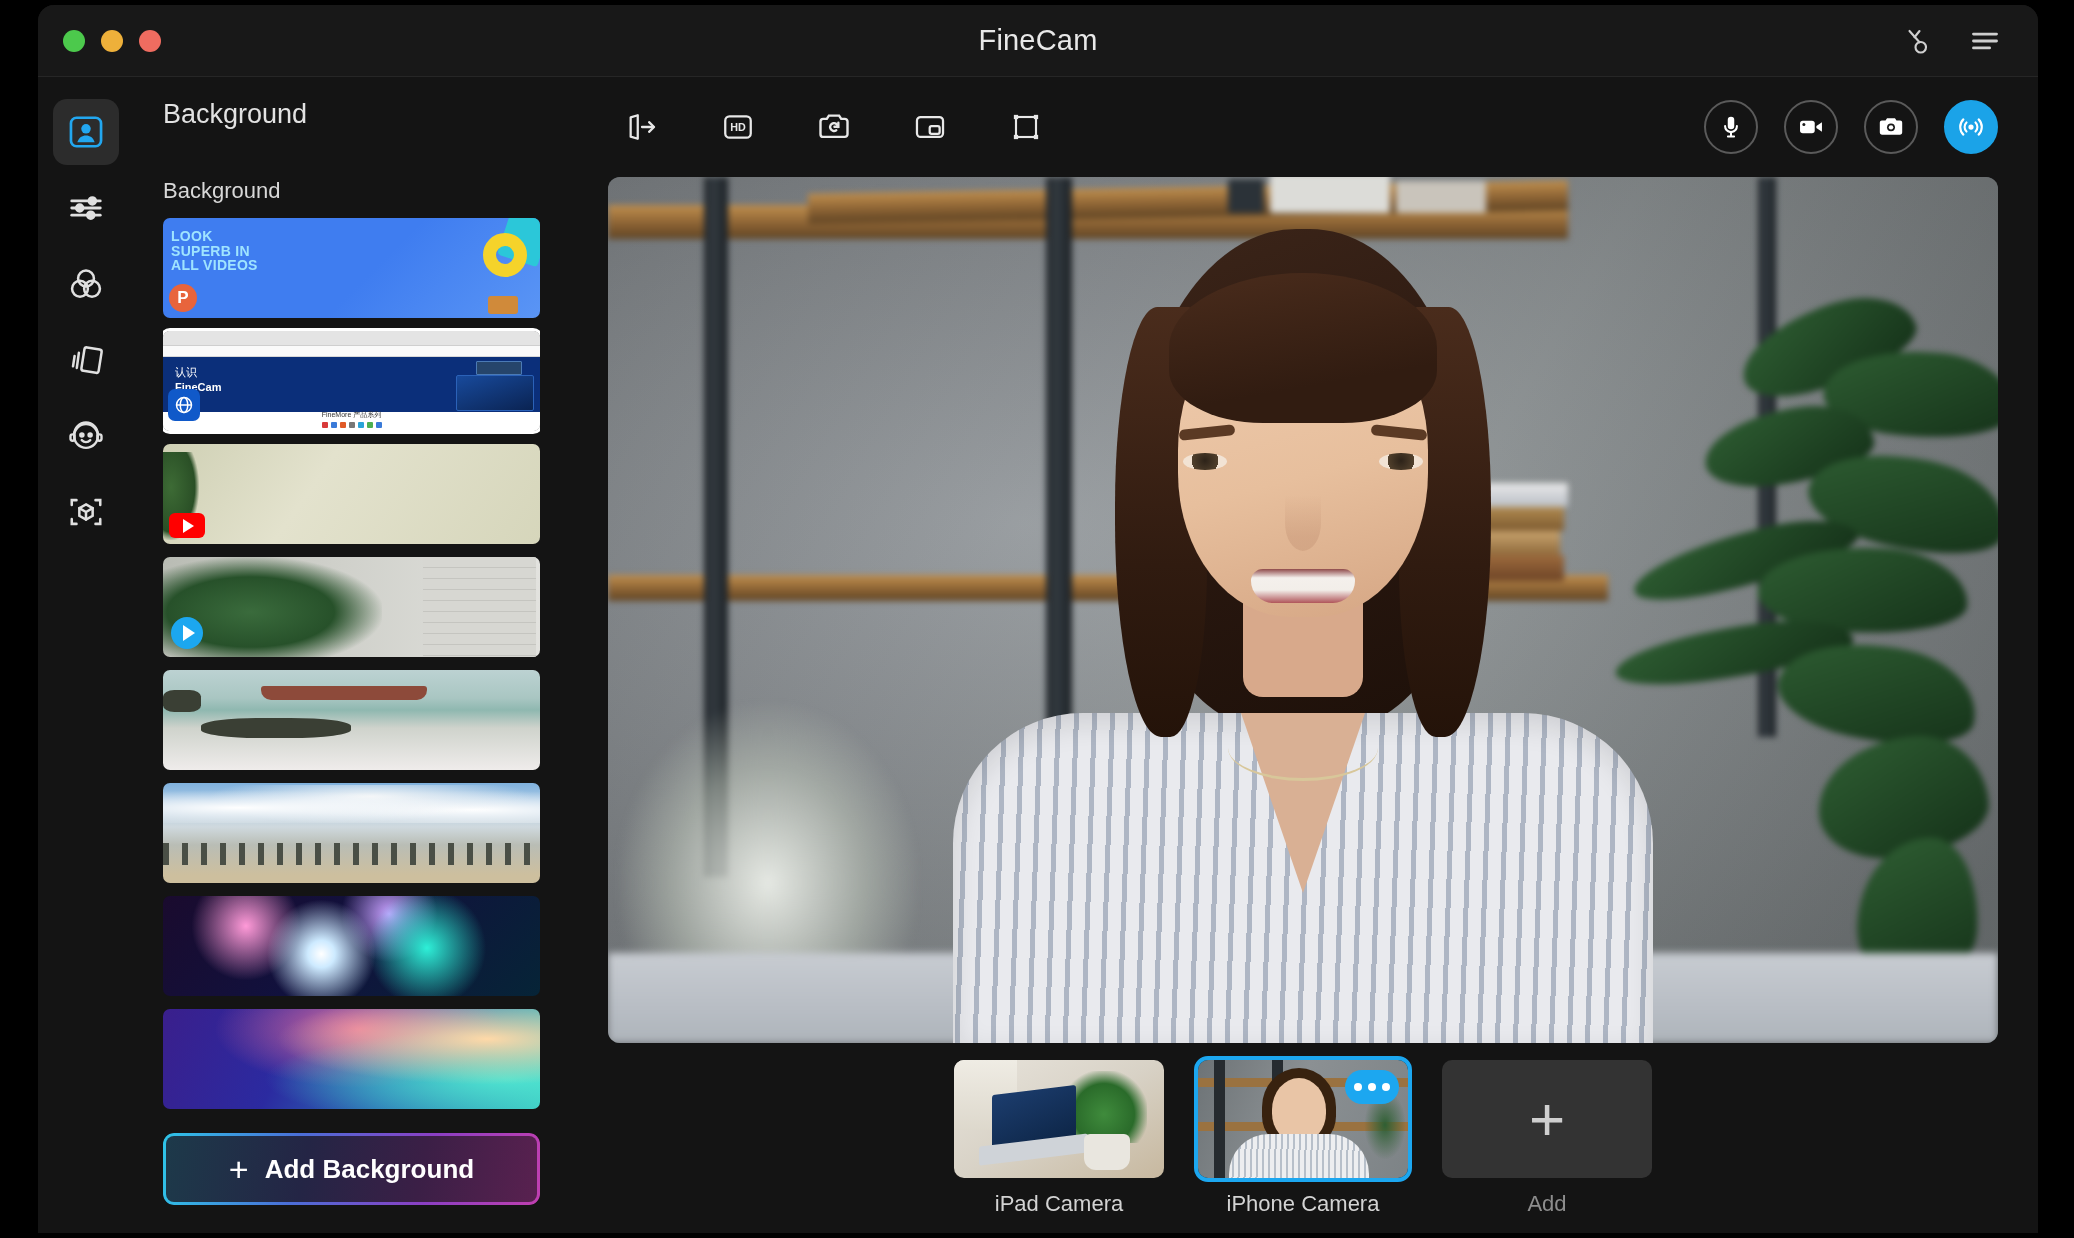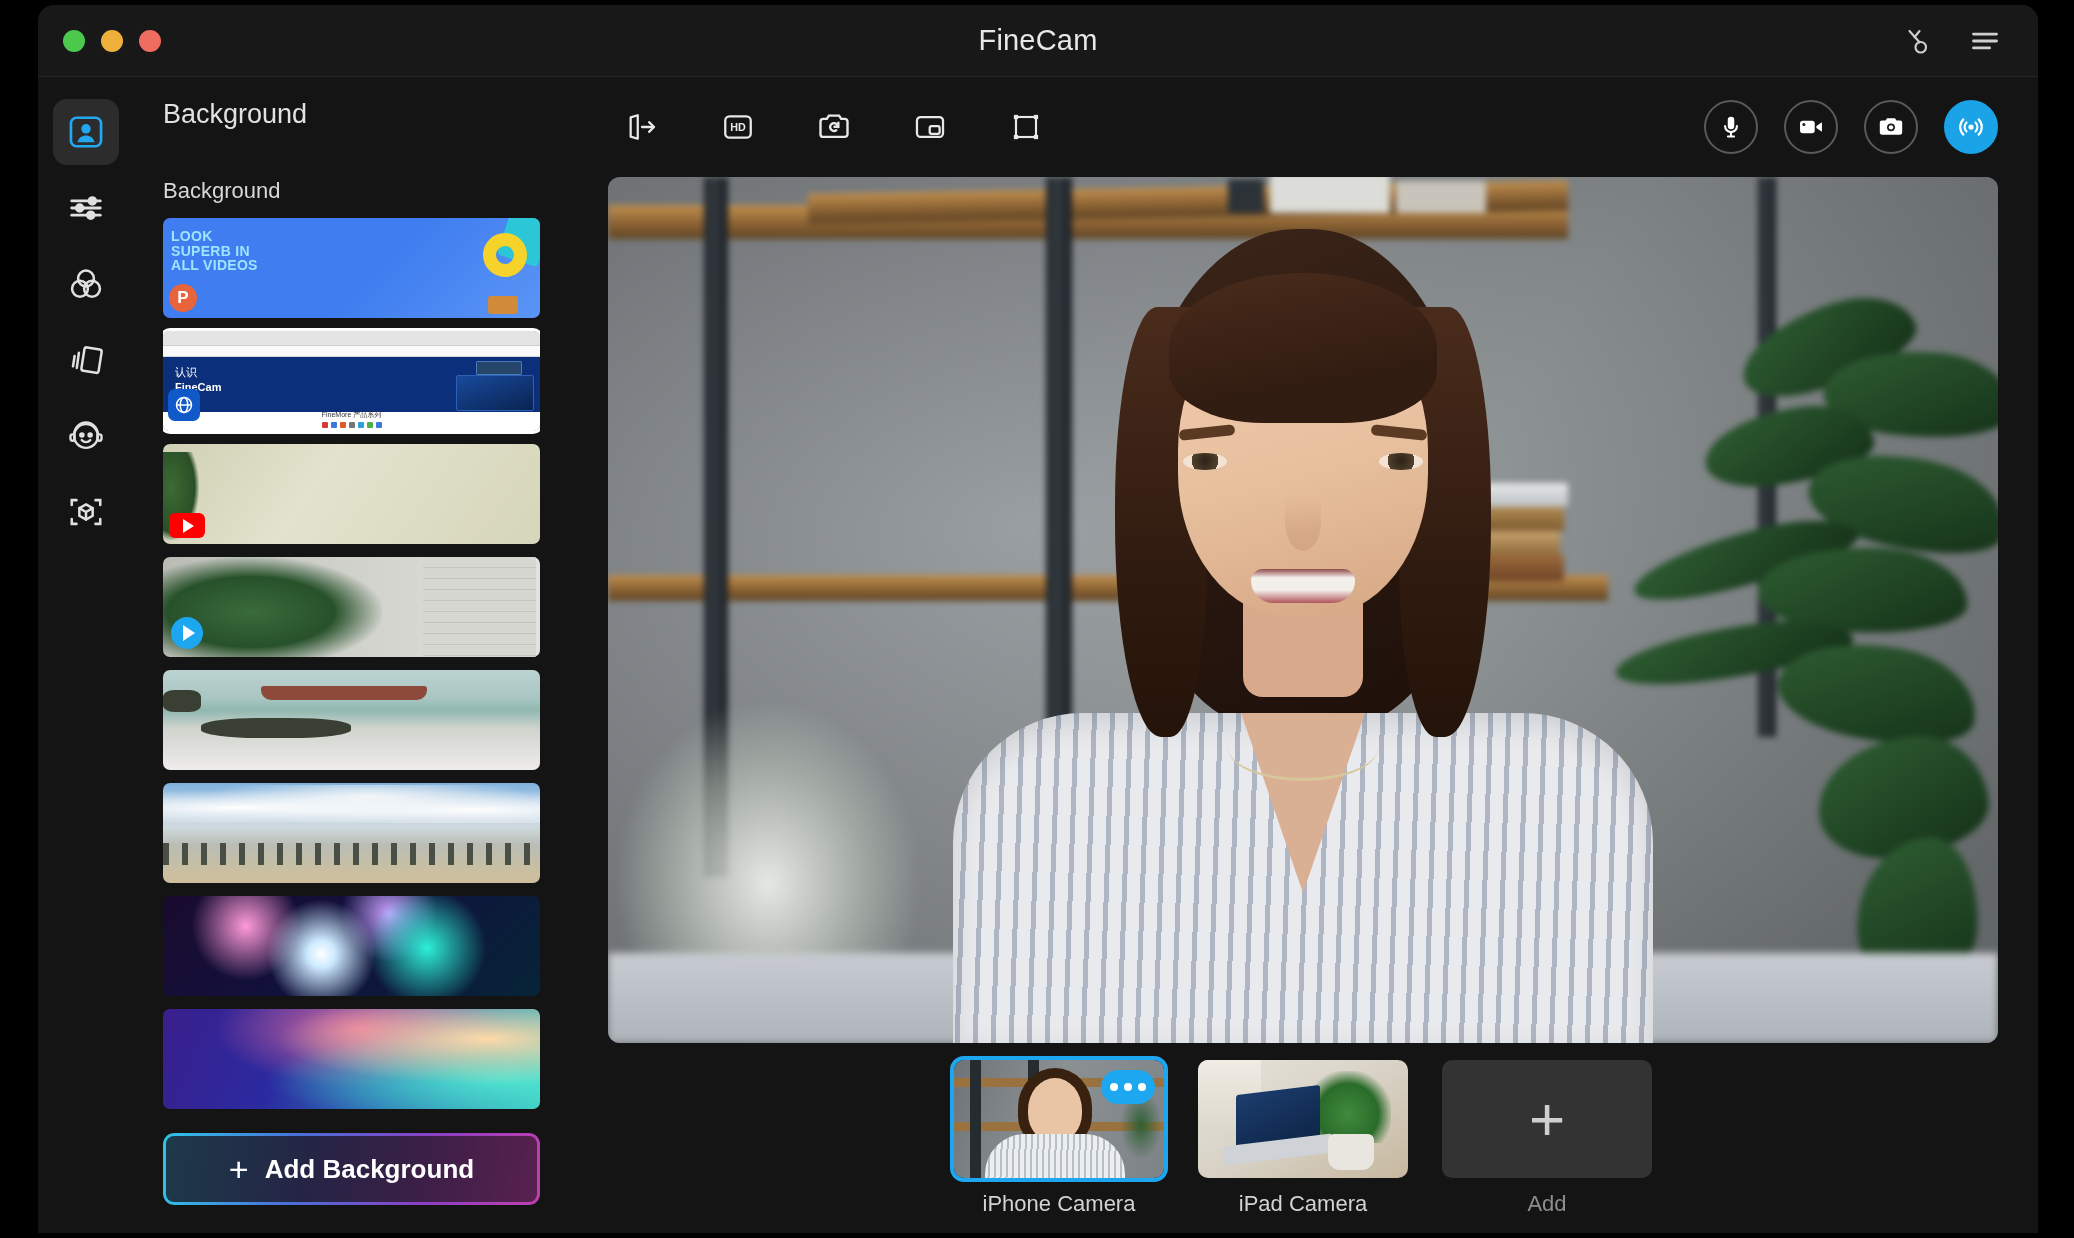--- a/index.html
+++ b/index.html
@@ -675,50 +675,50 @@
           <div class="brow r"></div>
           <div class="eye l"></div>
           <div class="eye r"></div>
           <div class="nose"></div>
           <div class="mouth"></div>
         </div>
       </div>
 
       <div class="cams">
 
+        <div class="cam">
+          <div class="cam-thumb c2">
+            <div class="shl"></div>
+              <div class="fol"></div>
+            <div class="lap"></div>
+              <div class="base"></div>
+              <div class="pot"></div>
+          </div>
+          <div class="cam-label">iPad Camera</div>
+        </div>
+
         <div class="cam selected">
           <div class="cam-thumb c1">
             <div class="sh" style="top:18px"></div>
             <div class="sh" style="top:62px"></div>
             <div class="po" style="left:16px"></div>
             <div class="po" style="left:74px"></div>
             <div class="pl"></div>
             <div class="hr"></div>
             <div class="hd"></div>
             <div class="bd"></div>
             <div class="badge3">
                 <i></i>
                 <i></i>
                 <i></i>
               </div>
           </div>
           <div class="cam-label">iPhone Camera</div>
         </div>
 
-        <div class="cam">
-          <div class="cam-thumb c2">
-            <div class="shl"></div>
-              <div class="fol"></div>
-            <div class="lap"></div>
-              <div class="base"></div>
-              <div class="pot"></div>
-          </div>
-          <div class="cam-label">iPad Camera</div>
-        </div>
-
 
         <div class="cam add">
           <div class="cam-thumb">
             <span class="plus-big">+</span>
           </div>
           <div class="cam-label">Add</div>
         </div>
 
       </div>
     </div>

